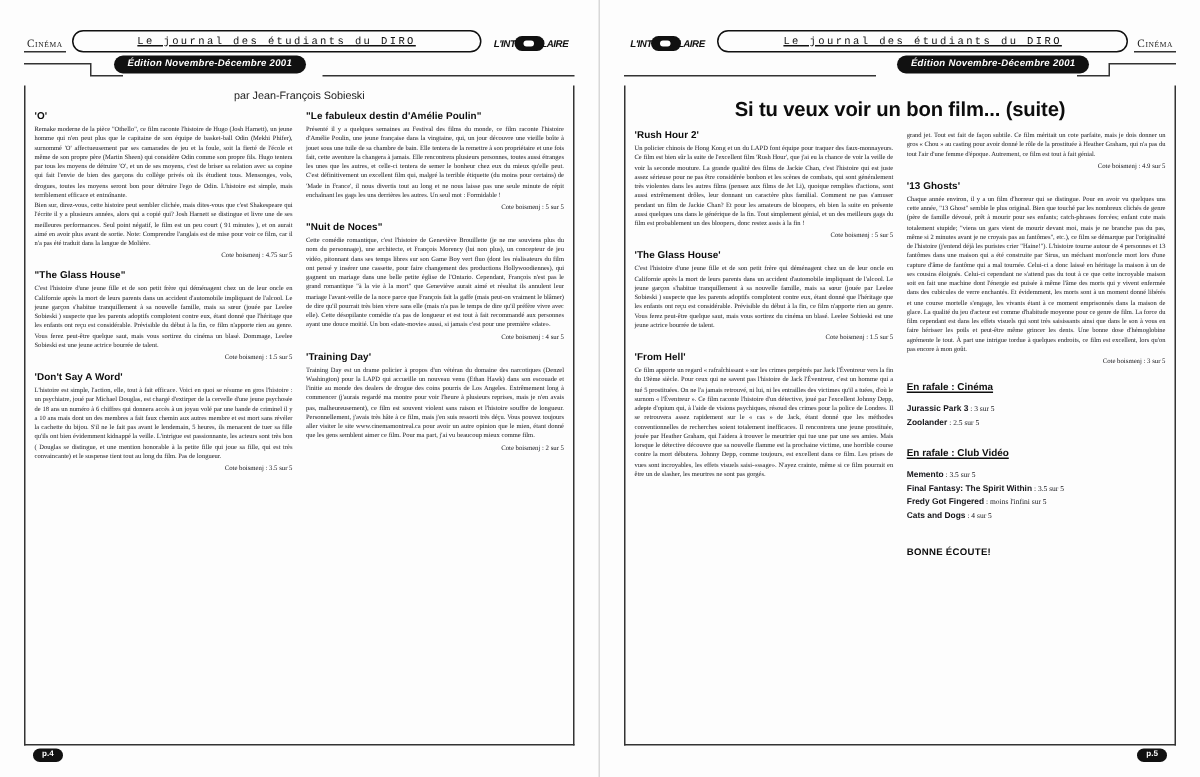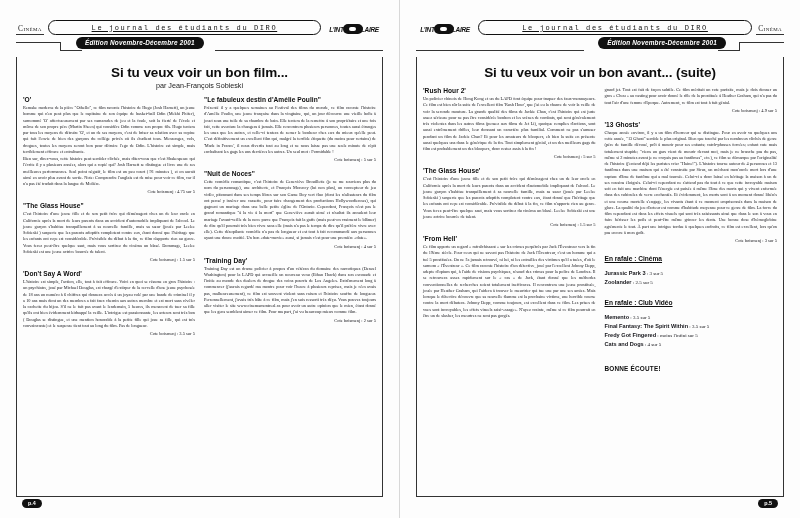--- a/index.html
+++ b/index.html
@@ -222,21 +222,20 @@
 
     <div class="editionrow">
       <span class="rule" style="left:0;width:44px;"></span>
       <span class="vrule" style="left:44px;top:7px;height:8px;"></span>
       <span class="rule" style="left:44px;width:22px;top:15px;"></span>
       <span class="badge" style="left:60px;">Édition Novembre-Décembre 2001</span>
       <span class="rule" style="right:0;width:168px;top:15px;"></span>
     </div>
 
     <div class="framewrap">
-      <h1 class="title">Si tu veux voir un bon film...</h1>
       <p class="byline">par Jean-François Sobieski</p>
 
       <div class="cols">
         <div class="col first">
           <h2 class="sec">'O'</h2>
           <p class="body">Remake moderne de la pièce "Othello", ce film raconte l'histoire de Hugo (Josh Harnett), un jeune homme qui n'en peut plus que le capitaine de son équipe de basket-ball Odin (Mekhi Phifer), surnommé 'O' affectueusement par ses camarades de jeu et la foule, soit la fierté de l'école et même de son propre père (Martin Sheen) qui considère Odin comme son propre fils. Hugo tentera par tous les moyens de détruire 'O', et un de ses moyens, c'est de briser sa relation avec sa copine qui fait l'envie de bien des garçons du collège privés où ils étudient tous. Mensonges, vols, drogues, toutes les moyens seront bon pour détruire l'ego de Odin. L'histoire est simple, mais terriblement efficace et entraînante.</p>
           <p class="body">Bien sur, direz-vous, cette histoire peut sembler clichée, mais dites-vous que c'est Shakespeare qui l'écrite il y a plusieurs années, alors qui a copié qui? Josh Harnett se distingue et livre une de ses meilleures performances. Seul point négatif, le film est un peu court ( 91 minutes ), et on aurait aimé en avoir plus avant de sortie. Note: Comprendre l'anglais est de mise pour voir ce film, car il n'a pas été traduit dans la langue de Molière.</p>
           <p class="rating">Cote boismenj : 4.75 sur 5</p>
 
           <h2 class="sec sp">"The Glass House"</h2>
@@ -280,21 +279,21 @@
 
     <div class="editionrow">
       <span class="rule" style="left:0;width:168px;top:15px;"></span>
       <span class="badge" style="right:58px;">Édition Novembre-Décembre 2001</span>
       <span class="rule" style="right:44px;width:22px;top:15px;"></span>
       <span class="vrule" style="right:44px;top:7px;height:8px;"></span>
       <span class="rule" style="right:0;width:44px;"></span>
     </div>
 
     <div class="framewrap">
-      <h1 class="title">Si tu veux voir un bon avant... (suite)</h1>
+      <h1 class="title">Si tu veux voir un bon film... (suite)</h1>
       <div style="height:6px"></div>
 
       <div class="cols">
         <div class="col first">
           <h2 class="sec">'Rush Hour 2'</h2>
           <p class="body">Un policier chinois de Hong Kong et un du LAPD font équipe pour traquer des faux-monnayeurs. Ce film est bien sûr la suite de l'excellent film 'Rush Hour', que j'ai eu la chance de voir la veille de voir la seconde mouture. La grande qualité des films de Jackie Chan, c'est l'histoire qui est juste assez sérieuse pour ne pas être considérée bonbon et les scènes de combats, qui sont généralement très violentes dans les autres films (pensez aux films de Jet Li), quoique remplies d'actions, sont aussi extrêmement drôles, leur donnant un caractère plus familial. Comment ne pas s'amuser pendant un film de Jackie Chan?  Et pour les amateurs de bloopers, eh bien la suite en présente aussi quelques uns dans le générique de la fin. Tout simplement génial, et un des meilleurs gags du film est probablement un des bloopers, donc restez assis à la fin !</p>
           <p class="rating">Cote boismenj : 5 sur 5</p>
 
           <h2 class="sec sp">'The Glass House'</h2>
           <p class="body">C'est l'histoire d'une jeune fille et de son petit frère qui déménagent chez un de leur oncle en Californie après la mort de leurs parents dans un accident d'automobile impliquant de l'alcool. Le jeune garçon s'habitue tranquillement à sa nouvelle famille, mais sa sœur (jouée par Leelee Sobieski ) suspecte que les parents adoptifs complotent contre eux, étant donné que l'héritage que les enfants ont reçu est considérable. Prévisible du début à la fin, ce film n'apporte rien au genre. Vous ferez peut-être quelque saut, mais vous sortirez du cinéma un blasé.  Leelee Sobieski est une jeune actrice bourrée de talent.</p>

